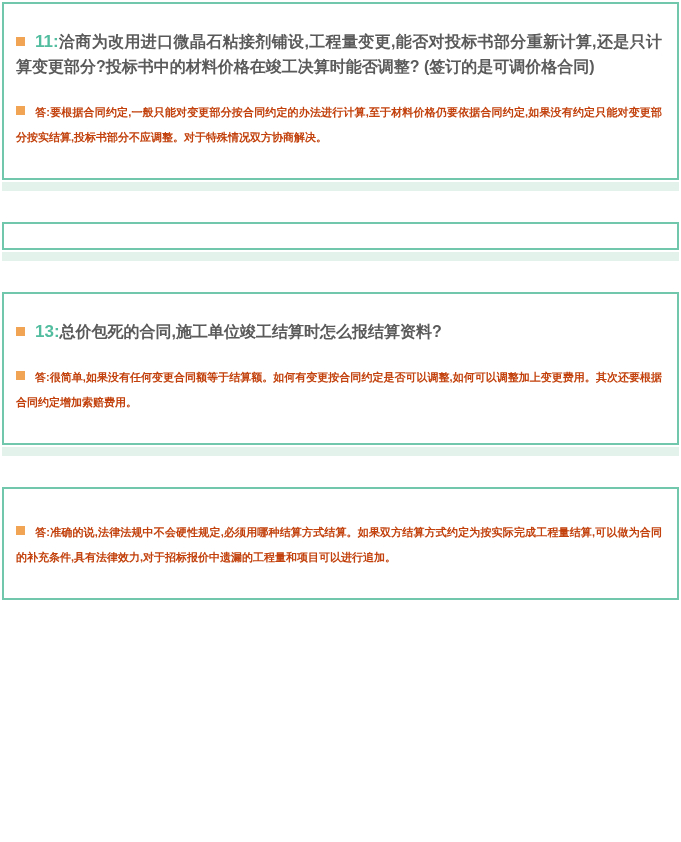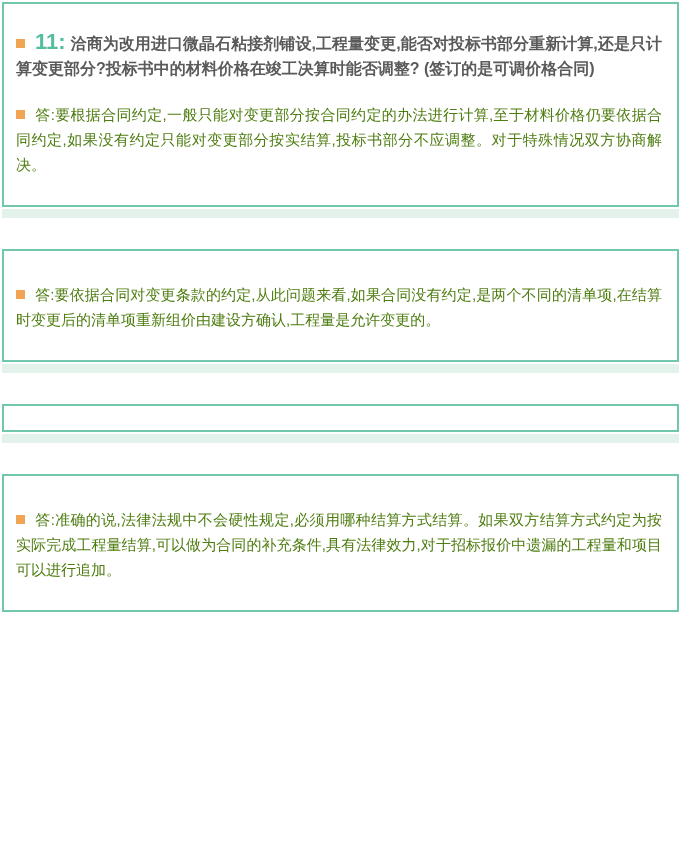--- a/index.html
+++ b/index.html
@@ -29,39 +29,38 @@
   .question {
     margin: 15px 0 0 0;
     color: #5a5a5a;
     font-weight: 700;
     font-size: 16px;
     line-height: 25px;
     text-align: justify;
   }
   .answer {
     margin: 21px 0 14px 0;
-    color: #4d7c0f;
-    font-weight: 400;
-    font-size: 15px;
+    color: #c2410c;
+    font-weight: 700;
+    font-size: 11px;
     line-height: 25px;
     text-align: justify;
   }
   .bullet {
     display: inline-block;
     width: 9px;
     height: 9px;
     background: #f2a455;
     margin-right: 10px;
     vertical-align: 1px;
   }
   .qnum {
     color: #52bd9f;
     font-weight: 700;
-    font-size: 22px;
-    margin-right: 5px;
+    font-size: 17px;
   }
 </style>
 </head>
 <body>
 
 <div class="page">
 
   <div class="card-block">
     <section class="qa-card">
       <p class="question">
@@ -69,29 +68,32 @@
       </p>
       <p class="answer">
         <span class="bullet"></span><span>答:</span><span>要根据合同约定,一般只能对变更部分按合同约定的办法进行计算,至于材料价格仍要依据合同约定,如果没有约定只能对变更部分按实结算,投标书部分不应调整。对于特殊情况双方协商解决。</span>
       </p>
     </section>
     <div class="card-shadow"></div>
   </div>
 
   <div class="card-block">
     <section class="qa-card">
-      <p class="answer">
-        <span class="bullet"></span><span>答:</span><span>要依据合同对变更条款的约定,从此问题来看,如果合同没有约定,是两个不同的清单项,在结算时变更后的清单项重新组价由建设方确认,工程量是允许变更的。</span>
-      </p>
     </section>
     <div class="card-shadow"></div>
   </div>
 
   <div class="card-block">
     <section class="qa-card">
+      <p class="question">
+        <span class="bullet"></span><span class="qnum">13:</span><span>总价包死的合同,施工单位竣工结算时怎么报结算资料?</span>
+      </p>
+      <p class="answer">
+        <span class="bullet"></span><span>答:</span><span>很简单,如果没有任何变更合同额等于结算额。如何有变更按合同约定是否可以调整,如何可以调整加上变更费用。其次还要根据合同约定增加索赔费用。</span>
+      </p>
     </section>
     <div class="card-shadow"></div>
   </div>
 
   <div class="card-block">
     <section class="qa-card">
       <p class="answer">
         <span class="bullet"></span><span>答:</span><span>准确的说,法律法规中不会硬性规定,必须用哪种结算方式结算。如果双方结算方式约定为按实际完成工程量结算,可以做为合同的补充条件,具有法律效力,对于招标报价中遗漏的工程量和项目可以进行追加。</span>
       </p>
     </section>

